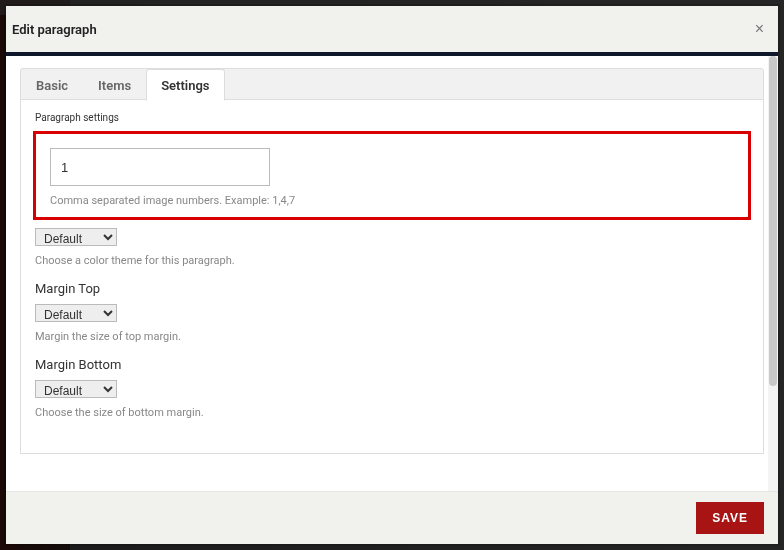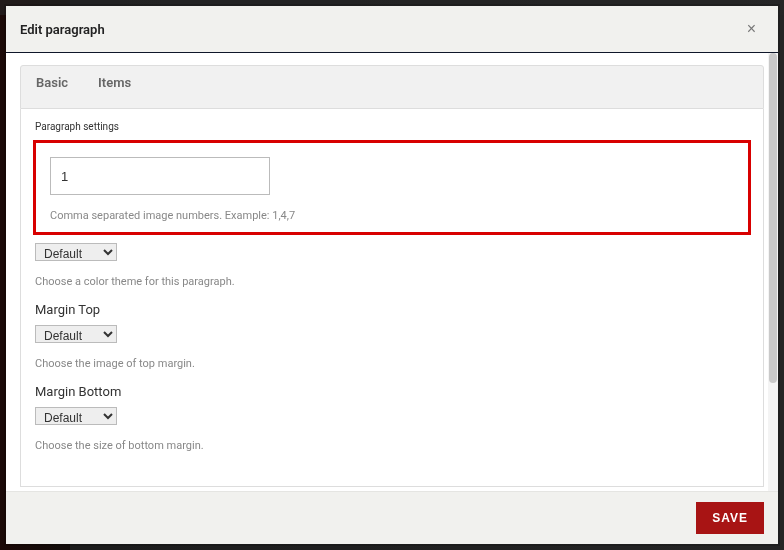--- a/index.html
+++ b/index.html
@@ -14,32 +14,32 @@
   .admin-toolbar span { opacity:.4; }
 
   .backdrop { position:absolute; inset:0; background: rgba(0,0,0,0.35); }
 
   .modal {
     position:absolute; top:6px; left:6px; right:6px; bottom:6px;
     background:#fff; display:flex; flex-direction:column;
     box-shadow: 0 0 0 2px rgba(0,0,0,0.15);
   }
   .modal-header {
-    background:#f1f1ee; border-bottom:1px solid #0f172a;
-    padding:10px 14px; display:flex; align-items:center; justify-content:space-between;
+    background:#f1f1ee; border-bottom:4px solid #0f172a;
+    padding:10px 6px; display:flex; align-items:center; justify-content:space-between;
   }
   .modal-title { font-weight:600; font-size:13px; color:#222; }
   .modal-close { color:#777; font-size:16px; cursor:pointer; background:none; border:none; padding:4px 8px; }
   .modal-body { flex:1; overflow:auto; padding:12px 14px 0 14px; position:relative; }
   .scrollzone { position:absolute; top:0; right:0; bottom:0; width:10px; background:#f4f4f4; }
   .scroll-thumb { position:absolute; right:1px; top:0; width:8px; height:330px; background:#c9c9c9; border-radius:4px; }
 
   .tabs {
-    display:flex; align-items:flex-start; background:#f1f1f1; border:1px solid #ddd;
-    border-radius:3px 3px 0 0; padding:0; height:44px;
+    display:flex; align-items:center; background:#f1f1f1; border:1px solid #ddd;
+    border-radius:3px 3px 0 0; padding:0; height:32px;
   }
   .tab {
     padding:8px 14px 7px 14px; font-weight:600; color:#666; font-size:13px; cursor:pointer;
     border:1px solid transparent; margin-bottom:-1px; background:transparent;
   }
   .tab.active {
     background:#fff; color:#333; border:1px solid #ddd; border-bottom:1px solid #fff;
     border-radius:3px 3px 0 0;
   }
 
@@ -50,21 +50,21 @@
   .field-group.highlight { border:3px solid #d80000; }
   .field-label { font-size:13px; color:#333; margin-bottom:10px; display:block; }
   .text-input {
     width:220px; height:38px; padding:6px 10px; font-size:13px; color:#333;
     border:1px solid #bbb; background:#fff;
   }
   .select-input {
     height:18px; padding:2px 4px; font-size:12px; color:#333; border:1px solid #bbb; background:#eee;
     min-width:82px;
   }
-  .help { font-size:11px; color:#888; margin-top:14px; }
+  .help { font-size:11px; color:#888; margin-top:8px; }
 
   .plain-field { padding: 0 2px 14px 2px; }
   .plain-field .field-label { margin-bottom:8px; }
 
   .modal-footer {
     background:#f1f1ee; border-top:1px solid #e5e5e2; padding:10px 14px;
     display:flex; justify-content:flex-end; align-items:flex-end;
   }
   .btn-save {
     background:#a81414; color:#fff; border:none; padding:9px 16px; font-size:12px;
@@ -91,20 +91,21 @@
     </div>
 
     <div class="modal-body">
       <div class="scrollzone">
         <div class="scroll-thumb"></div>
       </div>
 
       <div class="tabs">
         <div class="tab">Basic</div>
         <div class="tab">Items</div>
+        <div class="tab active">Settings</div>
       </div>
 
       <div class="panel">
         <div class="section-heading">Paragraph settings</div>
 
         <div class="field-group highlight">
           <input class="text-input" type="text" value="1" style="">
           <div class="help">Comma separated image numbers. Example: 1,4,7</div>
         </div>
 
@@ -113,21 +114,21 @@
             <option>Default</option>
           </select>
           <div class="help">Choose a color theme for this paragraph.</div>
         </div>
 
         <div class="plain-field">
           <label class="field-label">Margin Top</label>
           <select class="select-input">
             <option>Default</option>
           </select>
-          <div class="help">Choose the image of top margin.</div>
+          <div class="help">Margin the size of top margin.</div>
         </div>
 
         <div class="plain-field">
           <label class="field-label">Margin Bottom</label>
           <select class="select-input">
             <option>Default</option>
           </select>
           <div class="help">Choose the size of bottom margin.</div>
         </div>
 

